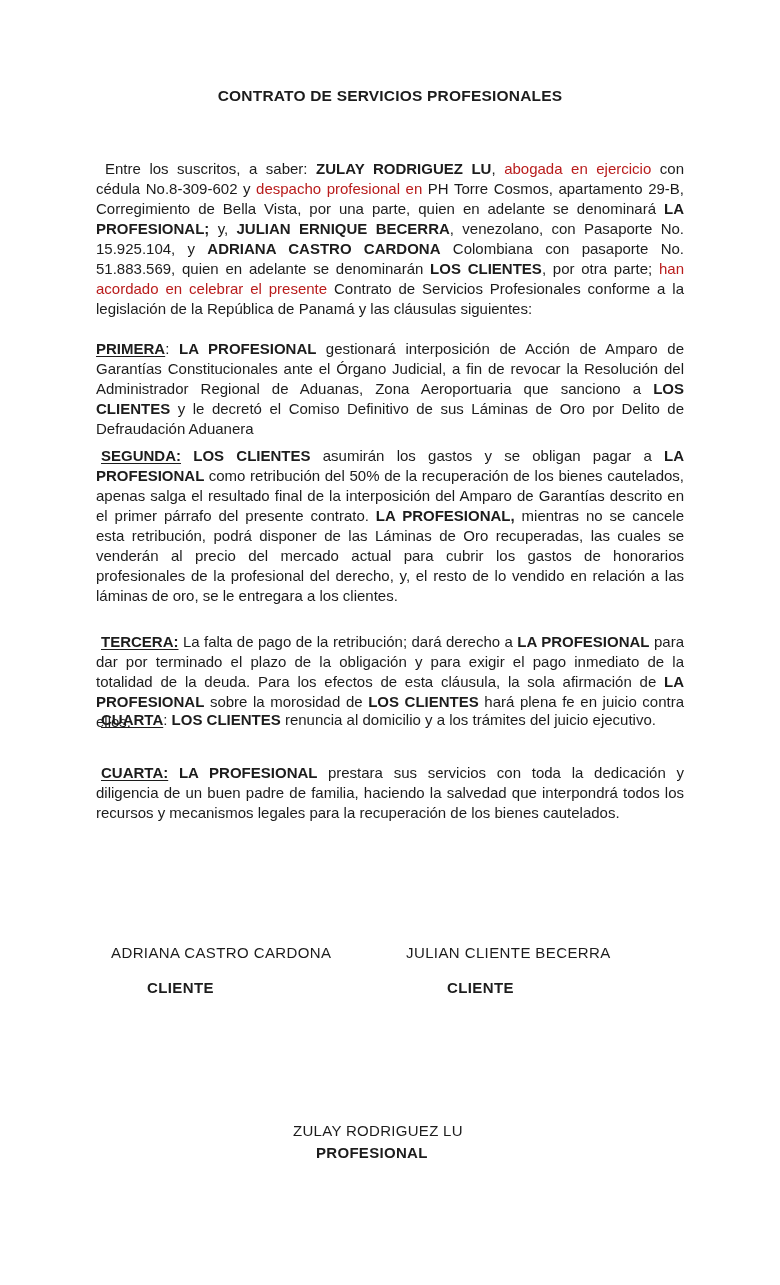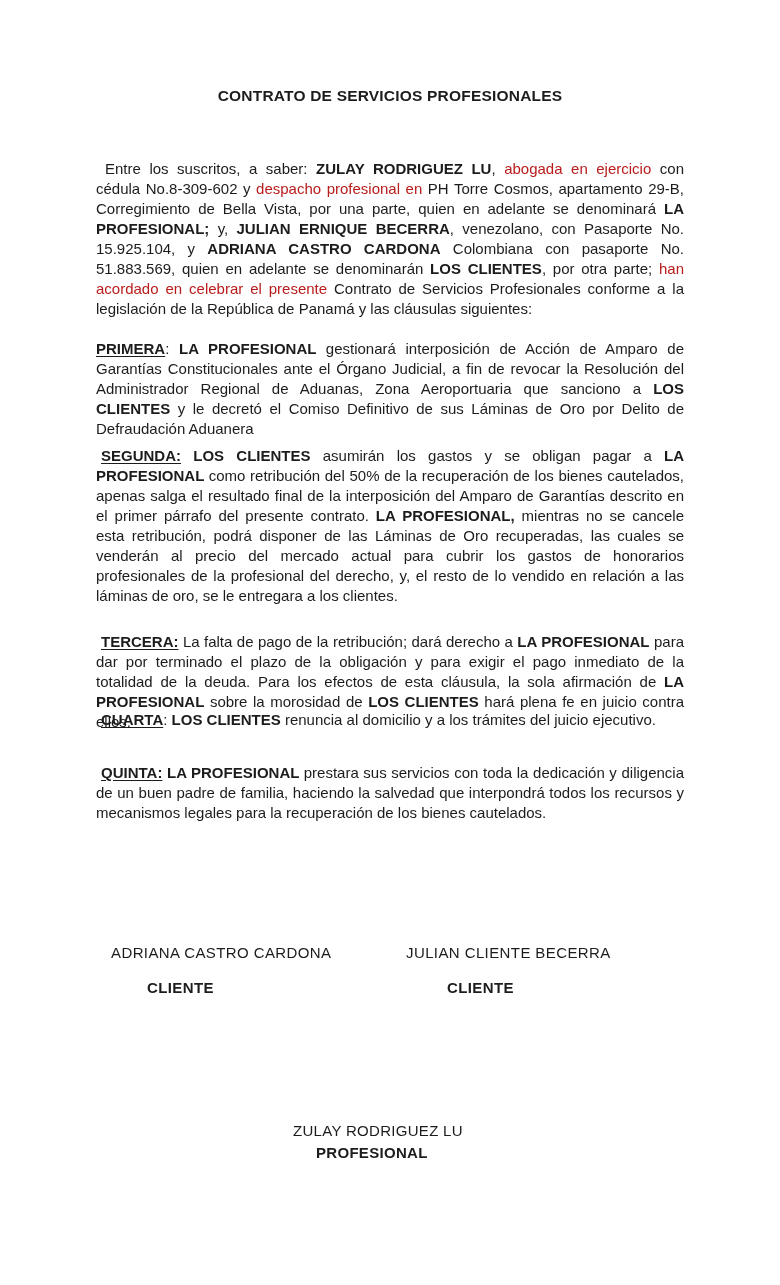--- a/index.html
+++ b/index.html
@@ -63,21 +63,21 @@
   <p class="para" id="p-intro"><span>Entre los suscritos, a saber: </span><span class="b">ZULAY RODRIGUEZ LU</span><span>, </span><span class="g">abogada en ejercicio </span><span>con cédula No.8-309-602 y </span><span class="g">despacho profesional en </span><span>PH Torre Cosmos, apartamento 29-B, Corregimiento de Bella Vista, por una parte, quien en adelante se denominará </span><span class="b">LA PROFESIONAL;</span><span> y, </span><span class="b">JULIAN ERNIQUE BECERRA</span><span>, venezolano, con Pasaporte No. 15.925.104, y </span><span class="b">ADRIANA CASTRO CARDONA</span><span> Colombiana con pasaporte No. 51.883.569, quien en adelante se denominarán </span><span class="b">LOS CLIENTES</span><span>, por otra parte; </span><span class="g">han acordado en celebrar el presente </span><span>Contrato de Servicios Profesionales conforme a la legislación de la República de Panamá y las cláusulas siguientes:</span></p>
 
   <p class="para" id="p-primera"><span class="b u">PRIMERA</span><span>: </span><span class="b">LA PROFESIONAL </span><span>gestionará interposición de Acción de Amparo de Garantías Constitucionales ante el Órgano Judicial, a fin de revocar la Resolución del Administrador Regional de Aduanas, Zona Aeroportuaria que sanciono a </span><span class="b">LOS CLIENTES</span><span> y le decretó el Comiso Definitivo de sus Láminas de Oro por Delito de Defraudación Aduanera</span></p>
 
   <p class="para" id="p-segunda"><span class="b u">SEGUNDA:</span><span> </span><span class="b">LOS CLIENTES </span><span>asumirán los gastos y se obligan pagar a </span><span class="b">LA PROFESIONAL </span><span>como retribución del 50% de la recuperación de los bienes cautelados, apenas salga el resultado final de la interposición del Amparo de Garantías descrito en el primer párrafo del presente contrato. </span><span class="b">LA PROFESIONAL,</span><span> mientras no se cancele esta retribución, podrá disponer de las Láminas de Oro recuperadas, las cuales se venderán al precio del mercado actual para cubrir los gastos de honorarios profesionales de la profesional del derecho, y, el resto de lo vendido en relación a las láminas de oro, se le entregara a los clientes.</span></p>
 
   <p class="para" id="p-tercera"><span class="b u">TERCERA:</span><span> La falta de pago de la retribución; dará derecho a </span><span class="b">LA PROFESIONAL</span><span> para dar por terminado el plazo de la obligación y para exigir el pago inmediato de la totalidad de la deuda. Para los efectos de esta cláusula, la sola afirmación de </span><span class="b">LA PROFESIONAL</span><span> sobre la morosidad de </span><span class="b">LOS CLIENTES</span><span> hará plena fe en juicio contra ellos.</span></p>
 
   <p class="para" id="p-cuarta"><span class="b u">CUARTA</span><span>: </span><span class="b">LOS CLIENTES </span><span>renuncia al domicilio y a los trámites del juicio ejecutivo.</span></p>
 
-  <p class="para" id="p-quinta"><span class="b u">QUINTA:</span><span> </span><span class="b">LA PROFESIONAL </span><span>prestara sus servicios con toda la dedicación y diligencia de un buen padre de familia, haciendo la salvedad que interpondrá todos los recursos y mecanismos legales para la recuperación de los bienes cautelados.</span></p>
+  <p class="para" id="p-quinta"><span class="b u">CUARTA:</span><span> </span><span class="b">LA PROFESIONAL </span><span>prestara sus servicios con toda la dedicación y diligencia de un buen padre de familia, haciendo la salvedad que interpondrá todos los recursos y mecanismos legales para la recuperación de los bienes cautelados.</span></p>
 
 
   <div class="sig" id="sig-name-left">ADRIANA CASTRO CARDONA</div>
 
   <div class="sig role" id="sig-role-left">CLIENTE</div>
 
   <div class="sig" id="sig-name-right">JULIAN CLIENTE BECERRA</div>
 
   <div class="sig role" id="sig-role-right">CLIENTE</div>
 

